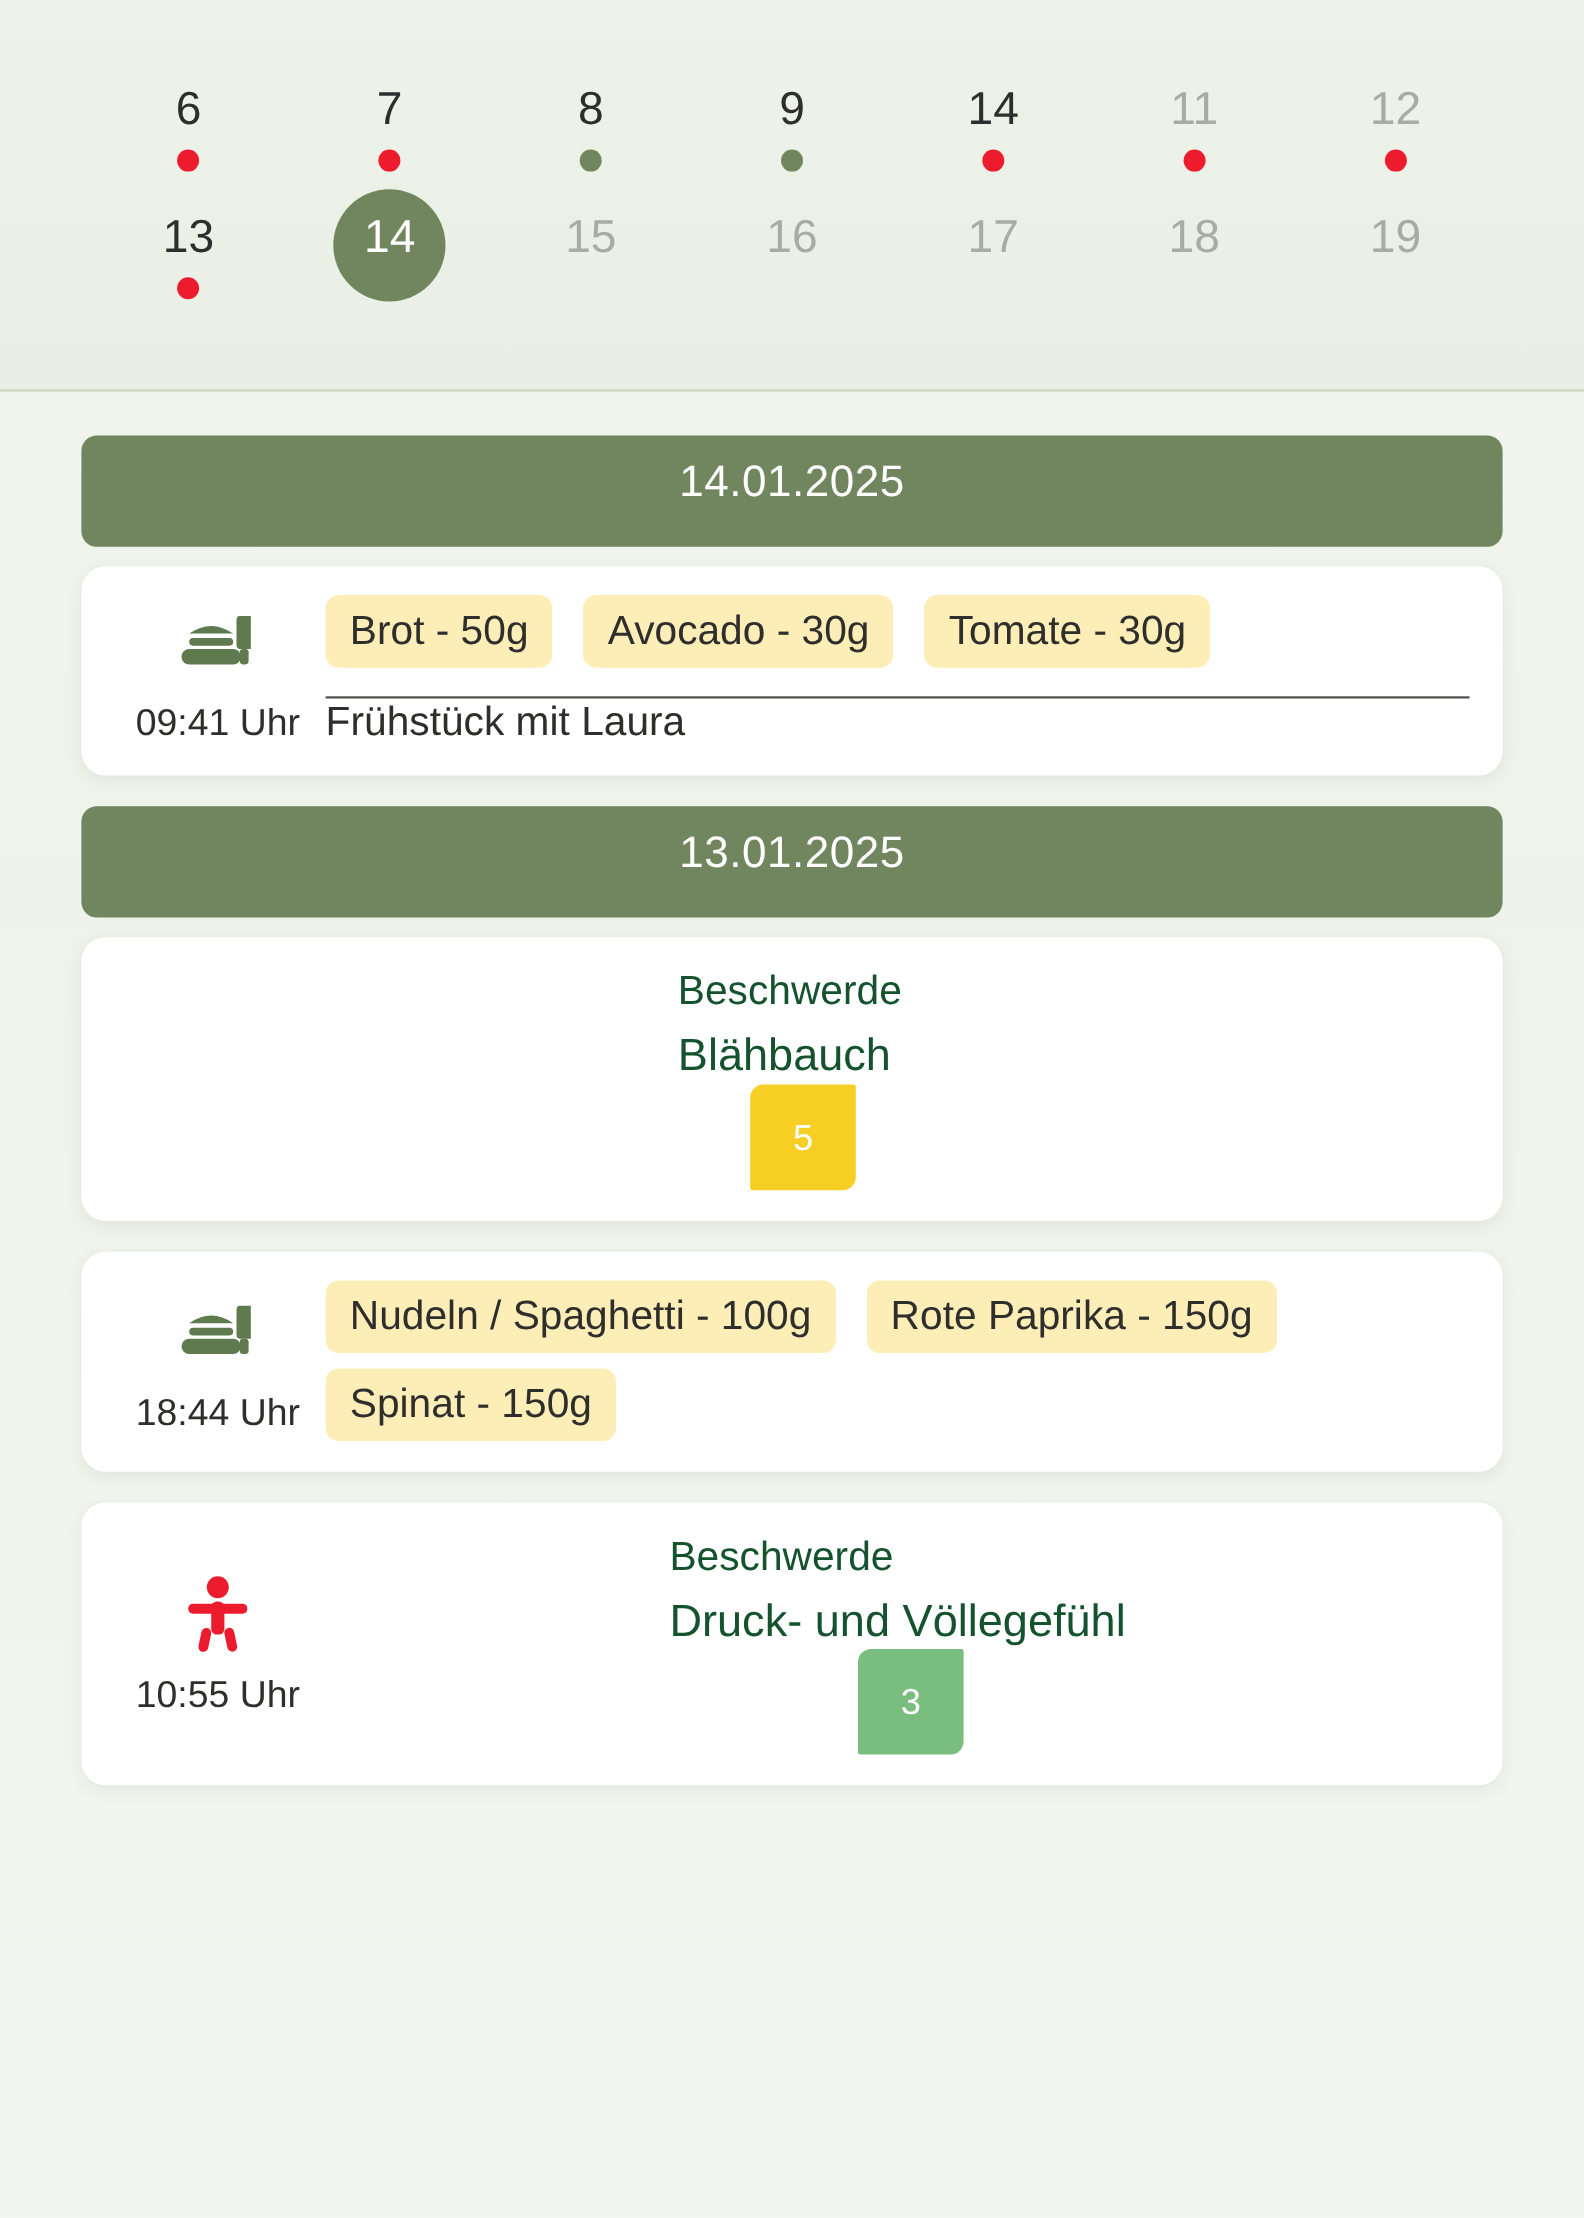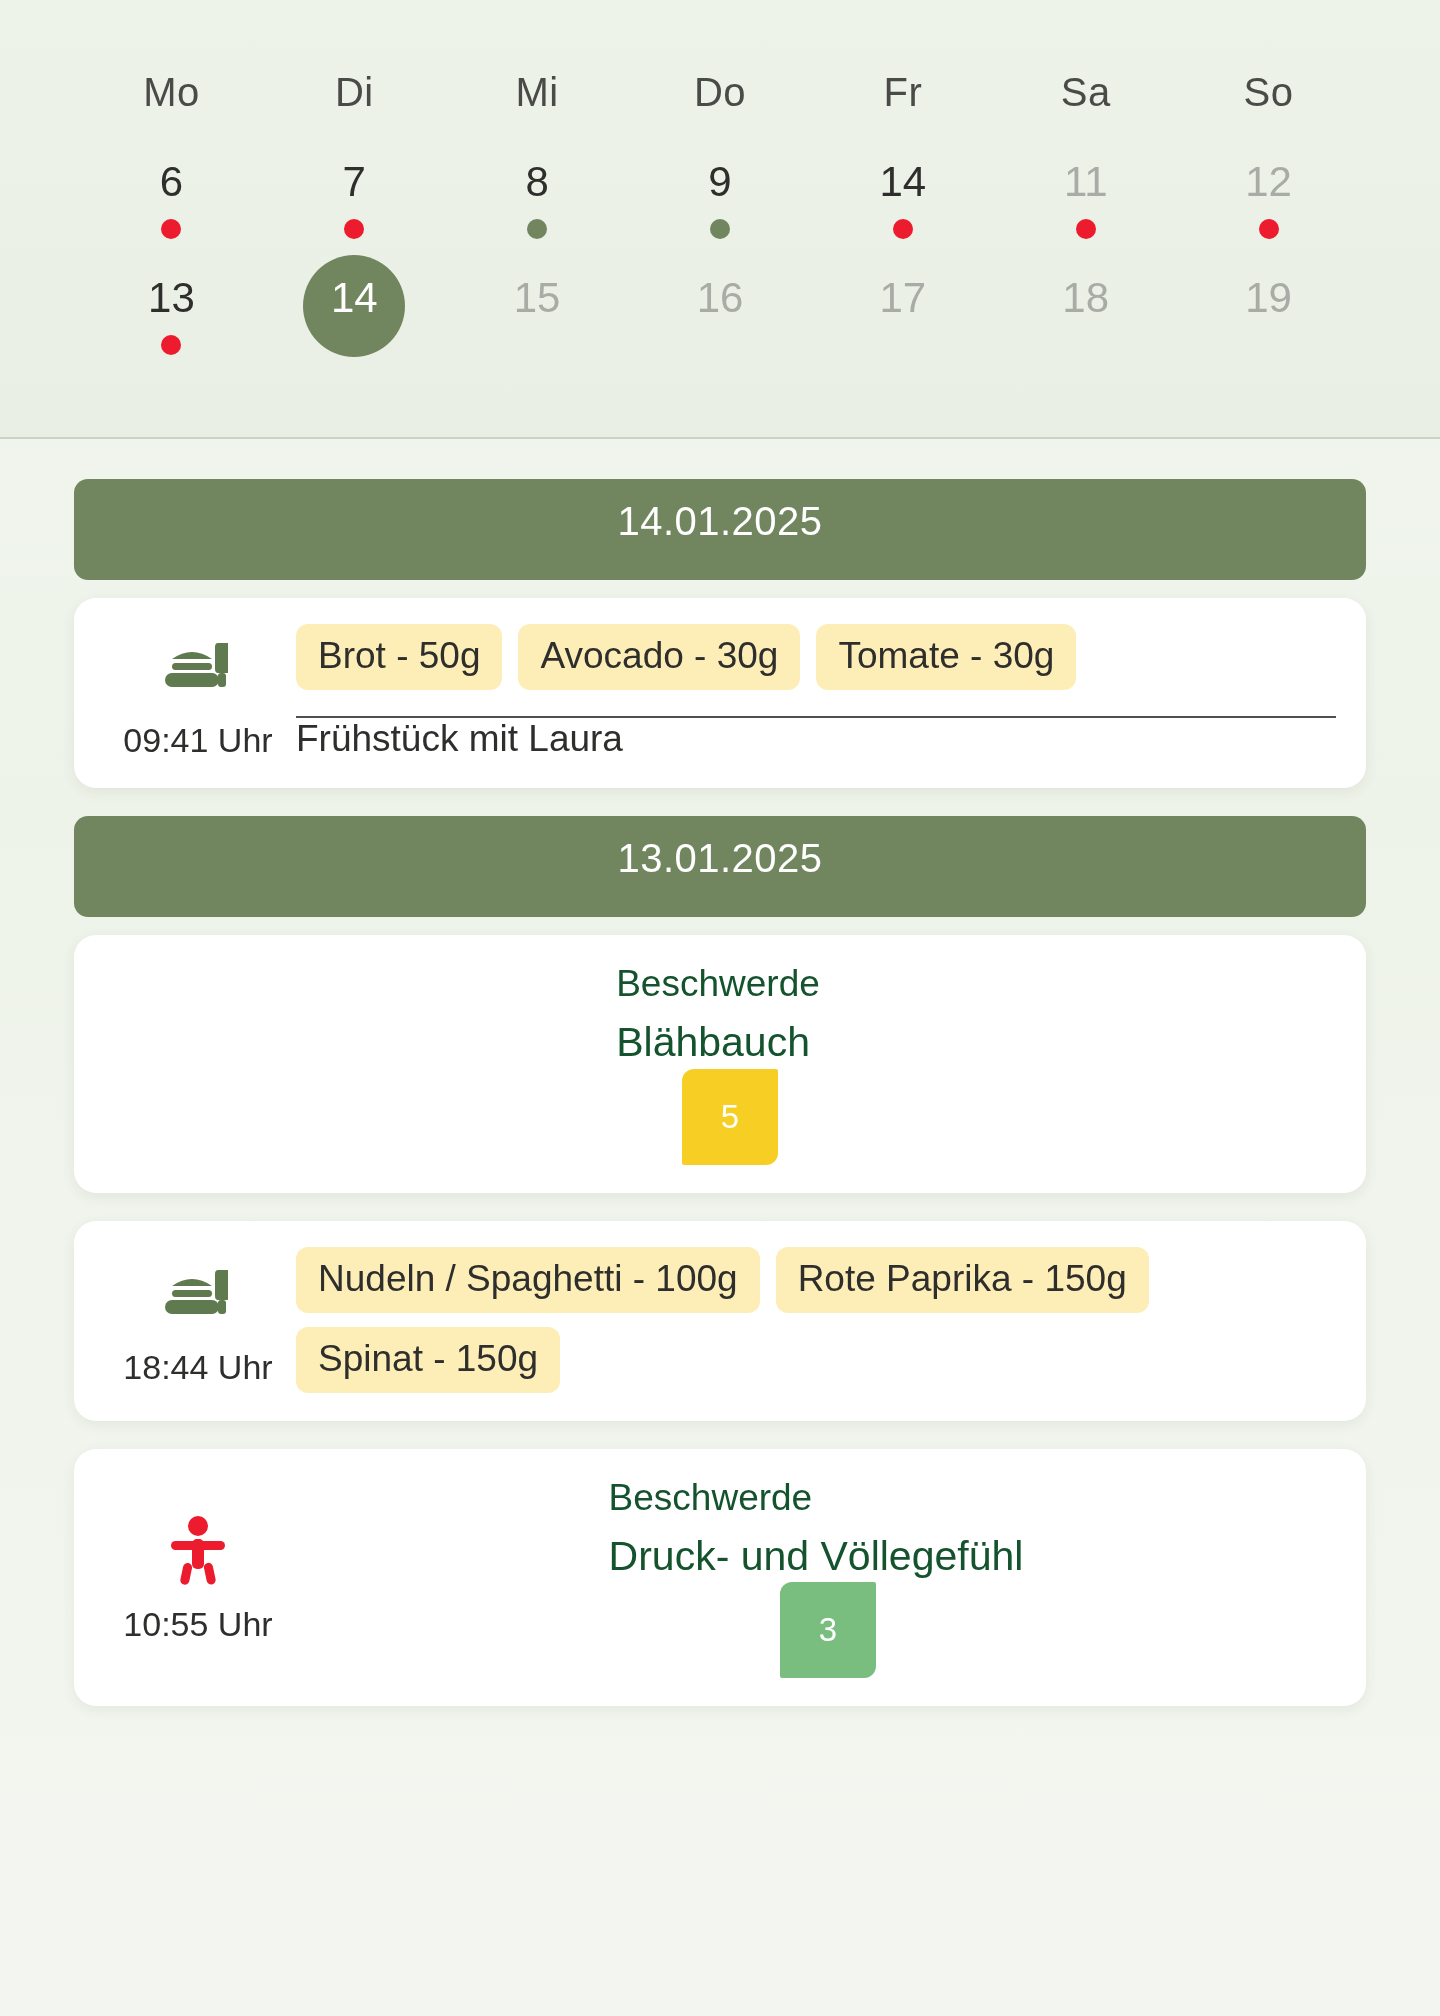--- a/index.html
+++ b/index.html
@@ -108,21 +108,21 @@
   .card-left .icon { height: 74px; display:flex; align-items:center; justify-content:center; }
   .card-time {
     font-size: 34px;
     color: #2e2e2c;
     margin-top: 18px;
     white-space: nowrap;
   }
 
   .card-body { flex: 1; display: flex; flex-direction: column; justify-content: center; }
 
-  .chips { display: flex; flex-wrap: wrap; gap: 14px 16px; }
+  .chips { display: flex; flex-wrap: wrap; gap: 14px 28px; }
   .chip {
     background: #fdeeb8;
     color: #2e2e2c;
     border-radius: 12px;
     font-size: 37px;
     padding: 13px 22px 16px 22px;
     line-height: 1;
     white-space: nowrap;
   }
 
@@ -157,29 +157,20 @@
     color: #ffffff;
     font-size: 33px;
     margin-left: 24px;
     flex: 0 0 96px;
   }
 </style>
 </head>
 <body>
 
 <div class="calendar">
-  <div class="cal-grid" id="cal-weekdays">
-      <div class="cal-weekday">Mo</div>
-      <div class="cal-weekday">Di</div>
-      <div class="cal-weekday">Mi</div>
-      <div class="cal-weekday">Do</div>
-      <div class="cal-weekday">Fr</div>
-      <div class="cal-weekday">Sa</div>
-      <div class="cal-weekday">So</div>
-    </div>
   <div class="cal-grid" id="cal-days">
       <div class="cal-cell">
         <div class="cal-daynum">6</div>
         <div class="dot red"></div>
       </div>
       <div class="cal-cell">
         <div class="cal-daynum">7</div>
         <div class="dot red"></div>
       </div>
       <div class="cal-cell">

